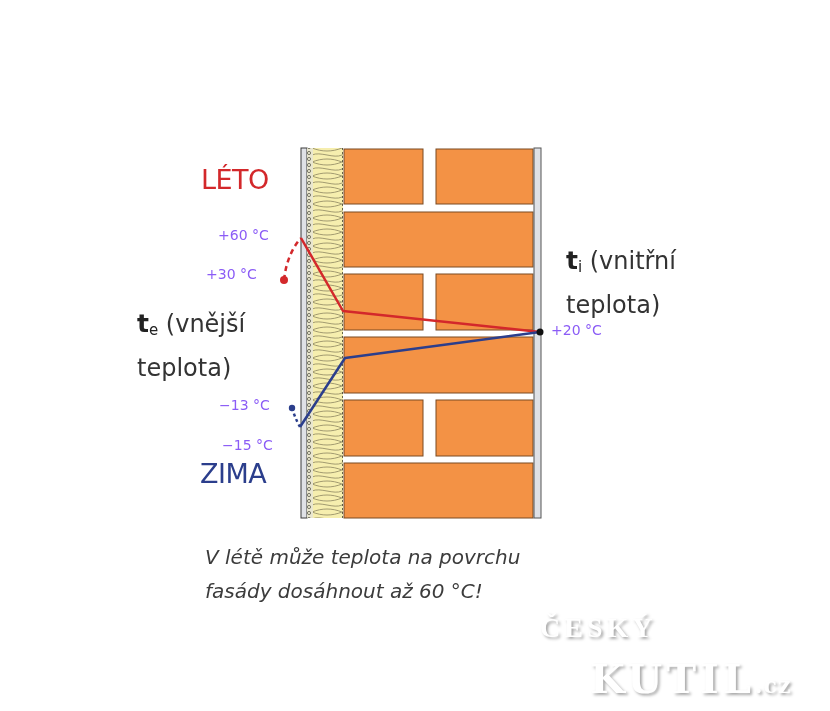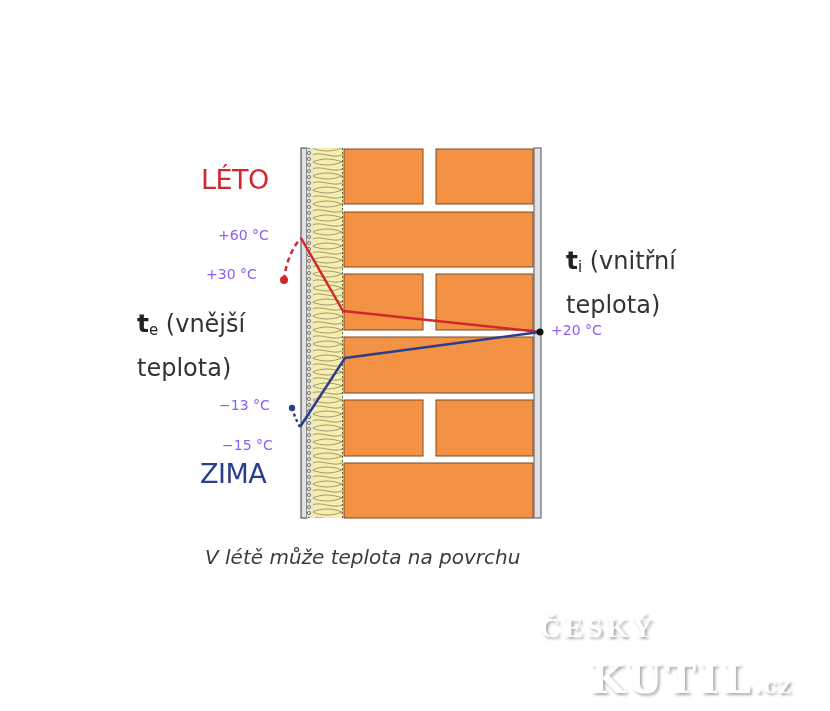--- a/index.html
+++ b/index.html
@@ -108,16 +108,17 @@
   <div>teplota)</div>
 </div>
 
 <div class="abs big int-label">
   <div><b>t</b><sub>i</sub><span> (vnitřní</span></div>
   <div>teplota)</div>
 </div>
 
 <div class="abs caption">
   <div>V létě může teplota na povrchu</div>
+  <div>fasády dosáhnout až 60 °C!</div>
 </div>
 
 <div class="abs wm wm1">ČESKÝ</div>
 <div class="abs wm wm2"><span>KUTIL</span><small>.cz</small></div>
 
 </body></html>

